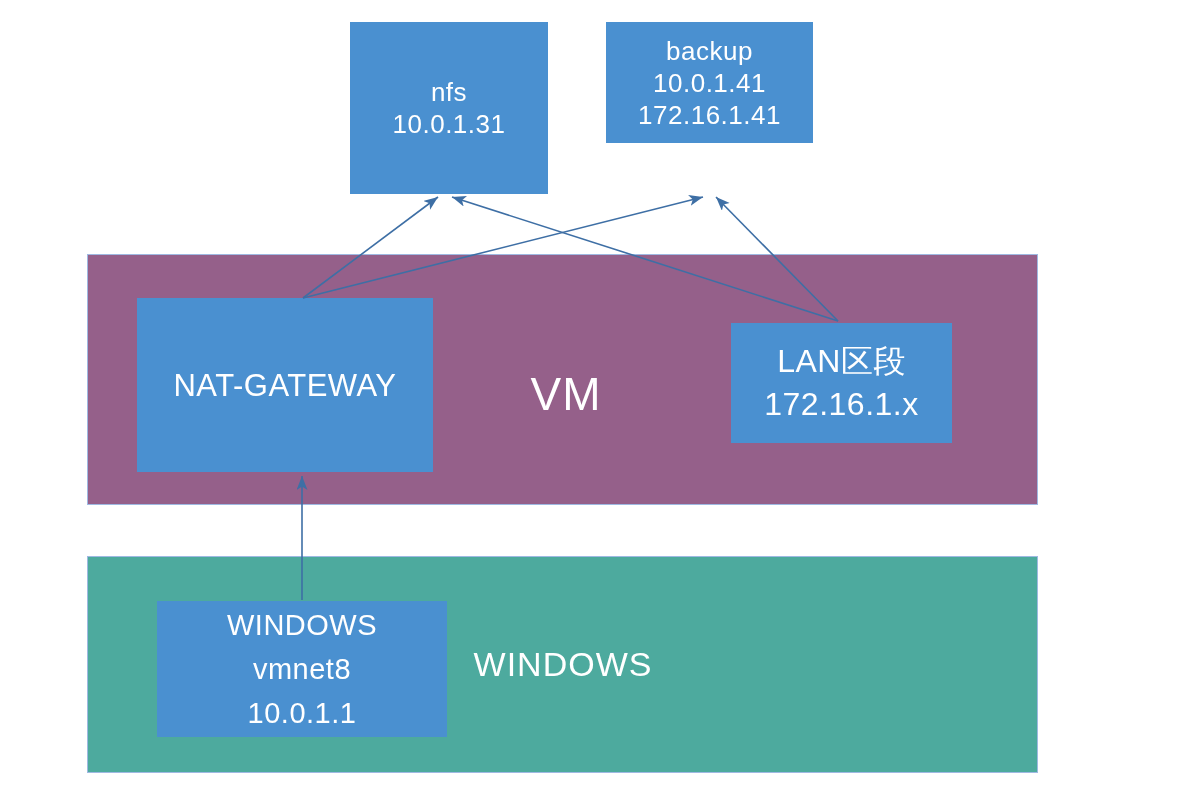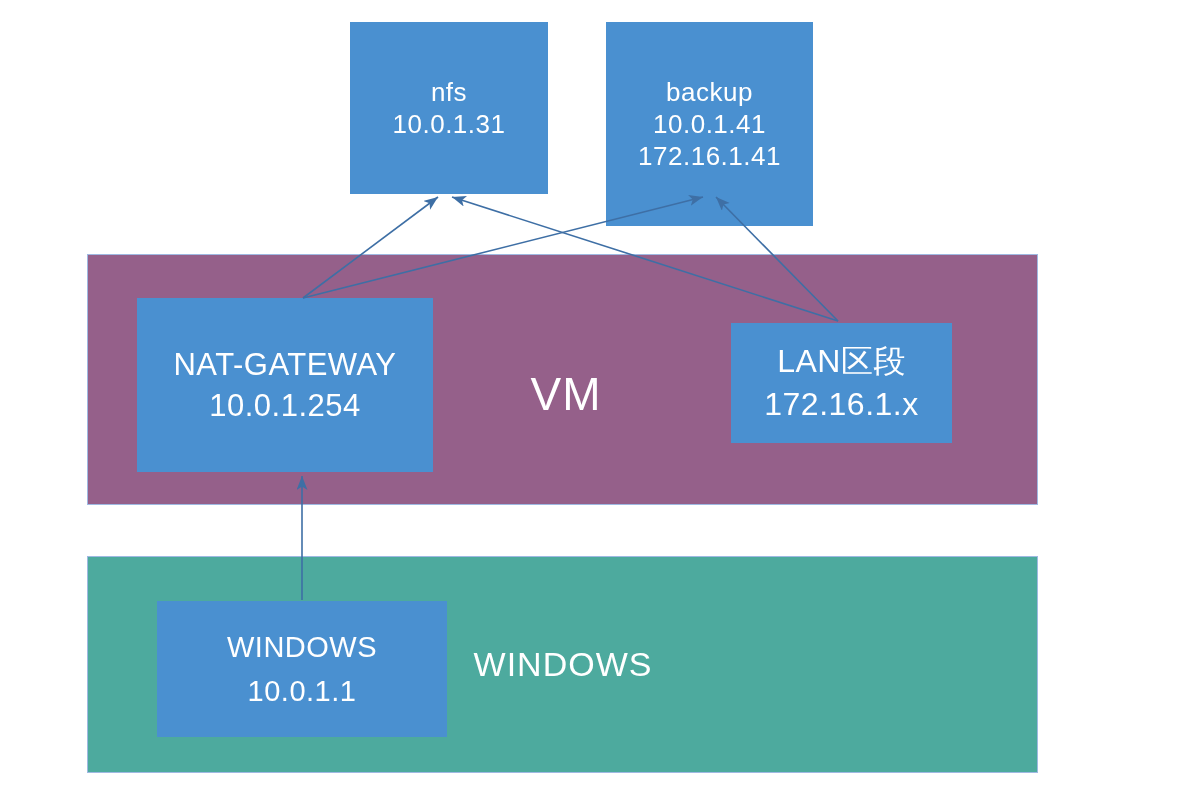--- a/index.html
+++ b/index.html
@@ -55,21 +55,21 @@
     align-items: center;
     text-align: center;
     letter-spacing: 0.5px;
     box-sizing: border-box;
   }
   #node-nfs {
     left: 350px; top: 22px; width: 198px; height: 172px;
     font-size: 26px; line-height: 32px;
   }
   #node-backup {
-    left: 606px; top: 22px; width: 207px; height: 204px;
+    left: 606px; top: 22px; width: 207px; height: 121px;
     font-size: 26px; line-height: 32px;
   }
   #node-nat-gateway {
     left: 137px; top: 298px; width: 296px; height: 174px;
     font-size: 31px; line-height: 41px;
   }
   #node-lan-segment {
     left: 731px; top: 323px; width: 221px; height: 120px;
     font-size: 32px; line-height: 43px; text-align: center;
   }
@@ -102,30 +102,30 @@
   </div>
 
   <div class="node" id="node-backup">
     <div>backup</div>
     <div>10.0.1.41</div>
     <div>172.16.1.41</div>
   </div>
 
   <div class="node" id="node-nat-gateway">
     <div>NAT-GATEWAY</div>
-    <div>10.0.1.254</div>
   </div>
 
   <div class="node" id="node-lan-segment">
     <div>LAN区段</div>
     <div>172.16.1.x</div>
   </div>
 
   <div class="node" id="node-windows-vmnet8">
     <div>WINDOWS</div>
+    <div>vmnet8</div>
     <div>10.0.1.1</div>
   </div>
 
   <svg id="connector-layer" viewBox="0 0 1200 803" xmlns="http://www.w3.org/2000/svg">
     <defs>
       <marker id="arrow-stealth" markerUnits="userSpaceOnUse" markerWidth="16" markerHeight="12" refX="14" refY="5.5" orient="auto">
         <path id="arrowhead-path" d="M0,0 L14,5.5 L0,11 L3.5,5.5 Z" fill="#3e6fa5"></path>
       </marker>
     </defs>
   <line x1="303" y1="298" x2="438" y2="197" stroke="#3e6fa5" stroke-width="1.6" marker-end="url(#arrow-stealth)"></line>

